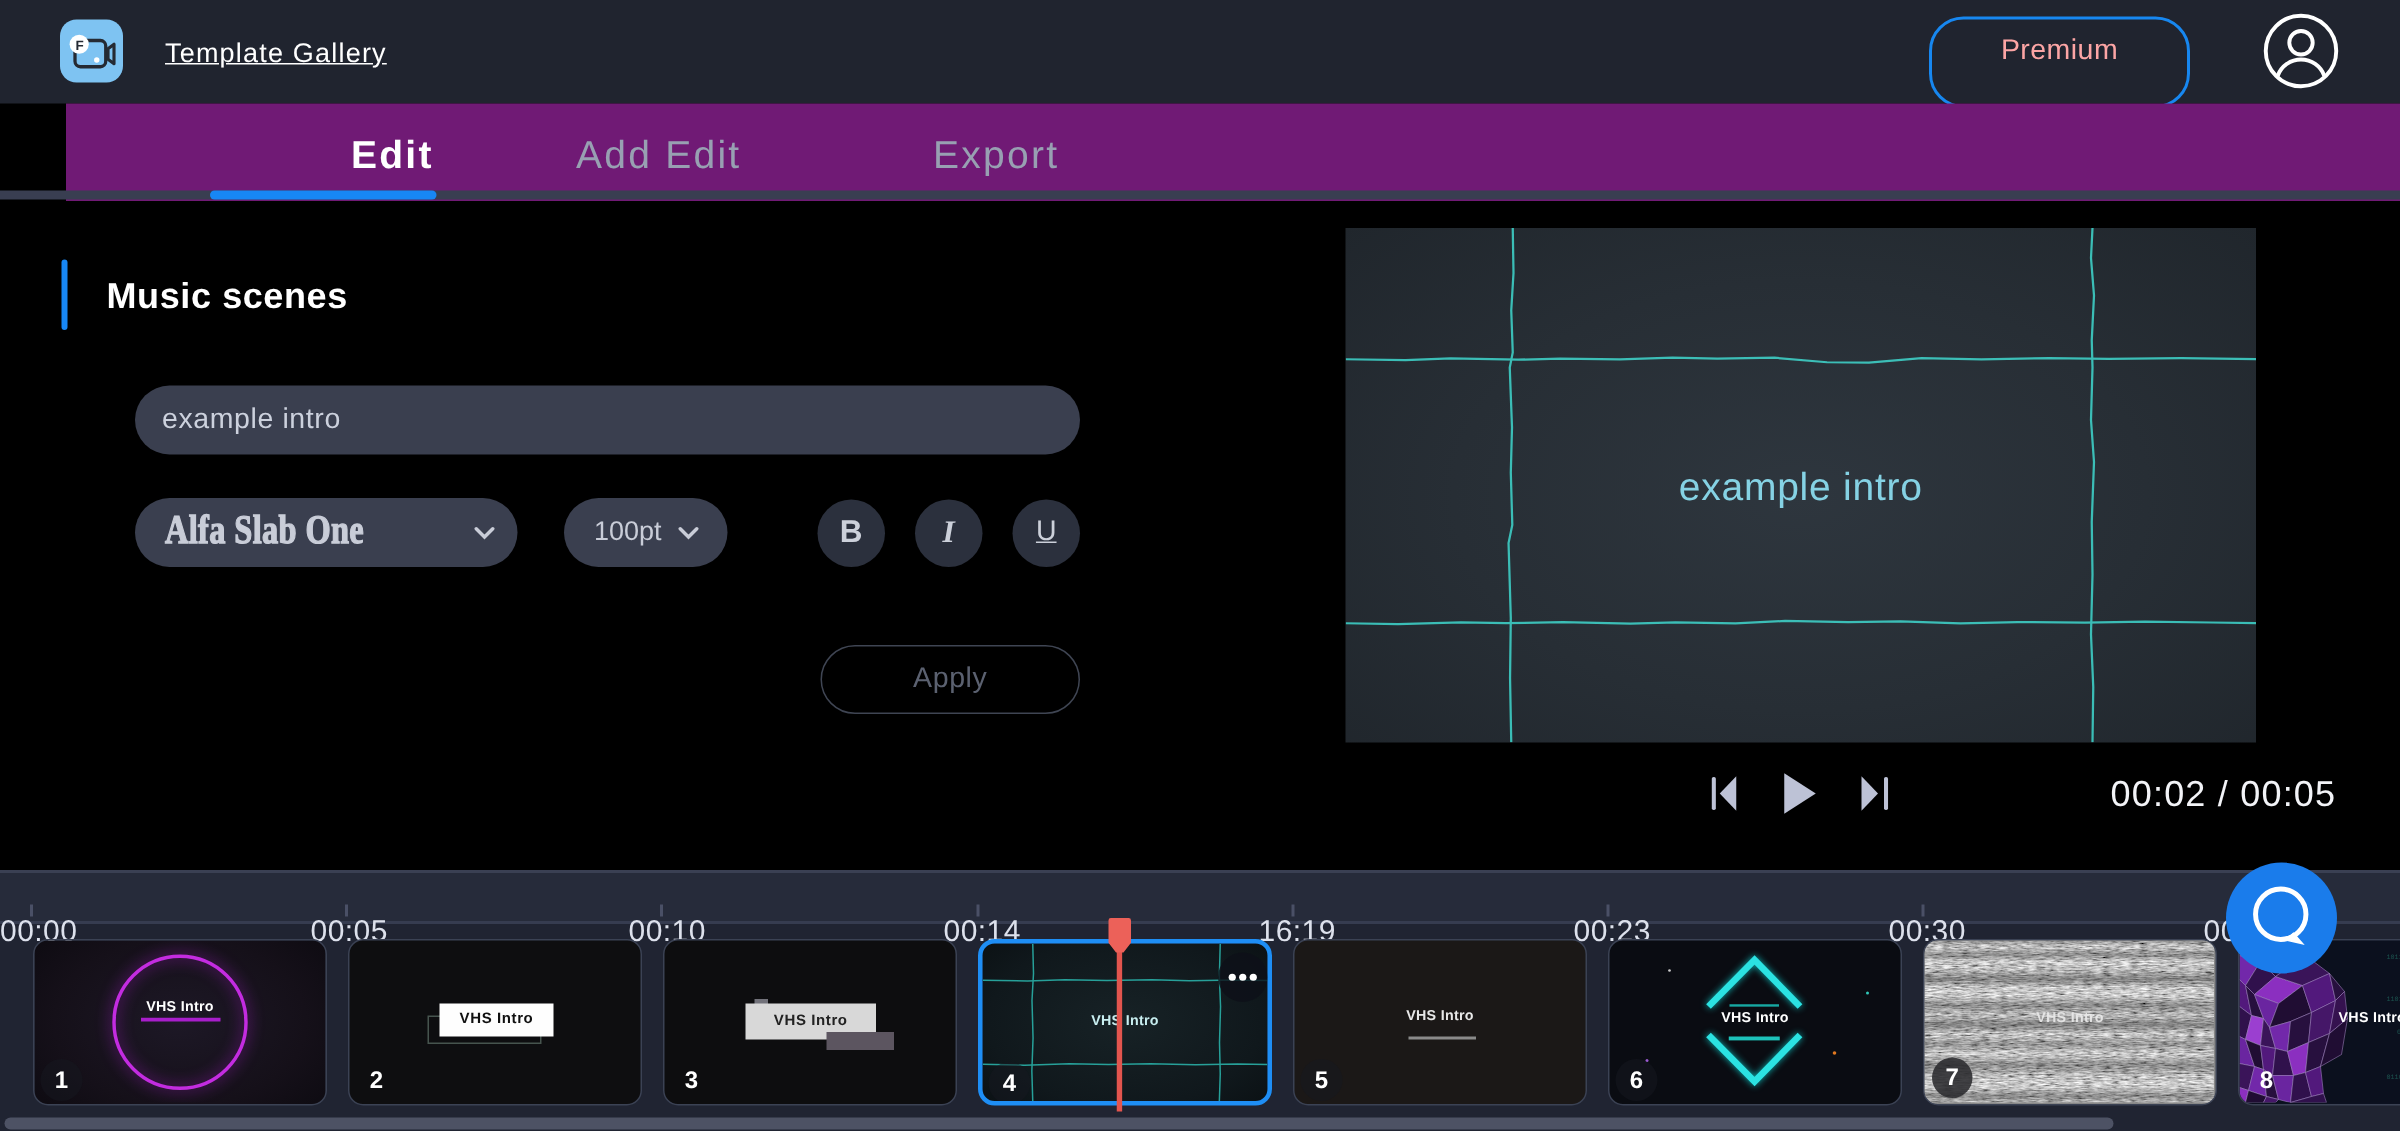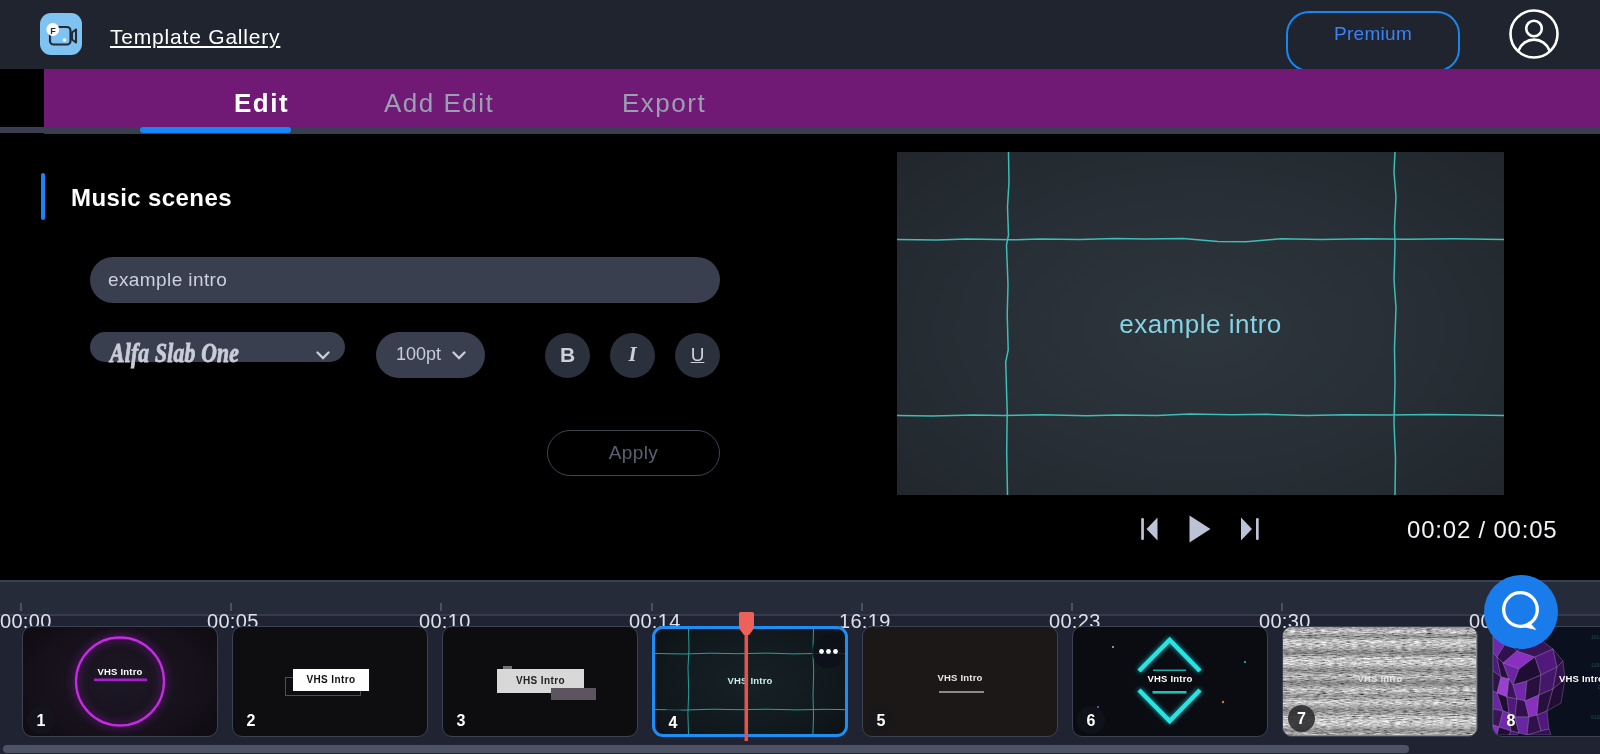--- a/index.html
+++ b/index.html
@@ -1,35 +1,35 @@
 <!DOCTYPE html>
 <html><head>
 <meta charset="utf-8">
 <style>
 * { margin:0; padding:0; box-sizing:border-box; }
 html,body { width:1600px; height:754px; overflow:hidden; background:#000; font-family:"Liberation Sans", sans-serif; }
 .abs { position:absolute; }
 
 #header { position:absolute; left:0; top:0; width:1600px; height:69px; background:#20242f; }
 #logo { position:absolute; left:40px; top:13px; width:42px; height:42px; border-radius:11px; background:#7ec3f2; }
-#tglink { position:absolute; left:110px; top:25px; font-size:21px; color:#fff; text-decoration:underline; letter-spacing:0.8px; }
-#premium { position:absolute; left:1286px; top:11px; width:174px; height:61px; border:2.5px solid #1787f0; border-radius:23px; color:#3b82f6; font-size:19px; text-align:center; line-height:41px; letter-spacing:0.3px; }
+#tglink { position:absolute; left:110px; top:25px; font-size:18px; color:#fff; text-decoration:underline; letter-spacing:0.8px; }
+#premium { position:absolute; left:1286px; top:11px; width:174px; height:61px; border:2.5px solid #1787f0; border-radius:23px; color:#fca5a5; font-size:19px; text-align:center; line-height:41px; letter-spacing:0.3px; }
 
 #tabs { position:absolute; left:0; top:69px; width:1600px; height:65px; background:#701a75;margin-left:44px; }
 .tab { position:absolute; top:19px; font-size:26px; color:#98a0b2; letter-spacing:1.5px; }
 #tab-edit { left:190px; color:#fff; font-weight:700; }
 #tab-music { left:340px; }
 #tab-export { left:578px; }
 #tabline { position:absolute; left:0; top:127px; width:1600px; height:6px; background:#393e51; }
 #tabline-blue { position:absolute; left:140px; top:127px; width:151px; height:6px; background:#1787f5; border-radius:3px; }
 
 #esbar { position:absolute; left:41px; top:173px; width:4px; height:47px; background:#1787f5; border-radius:2px; }
 #estitle { position:absolute; left:71px; top:184px; font-size:24px; font-weight:700; color:#fff; letter-spacing:0.4px; }
 #nameinput { position:absolute; left:90px; top:257px; width:630px; height:46px; background:#3a3f4f; border-radius:23px; color:#ccd1dd; font-size:19px; line-height:46px; padding-left:18px; letter-spacing:0.4px; }
-#fontdd { position:absolute; left:90px; top:332px; width:255px; height:30px; background:#3a3f4f; border-radius:23px;font-style:italic; }
+#fontdd { position:absolute; left:90px; top:332px; width:255px; height:46px; background:#3a3f4f; border-radius:23px; }
 #fontdd .lbl { position:absolute; left:20px; top:6px; font-family:"Liberation Serif", serif; font-weight:700; font-size:27px; color:#c9cdd8; letter-spacing:0.3px; -webkit-text-stroke:0.9px #c9cdd8; transform:scaleX(0.8); transform-origin:0 0; white-space:nowrap; }
 #sizedd { position:absolute; left:376px; top:332px; width:109px; height:46px; background:#3a3f4f; border-radius:23px; }
 #sizedd .lbl { position:absolute; left:20px; top:12px; font-size:18px; color:#c9cdd8;text-align:right; }
 .chev { position:absolute; width:14px; height:9px; }
 .circbtn { position:absolute; top:333px; width:45px; height:45px; border-radius:50%; background:#2b303d; color:#ccd0da; text-align:center; }
 #btn-b { left:545px; font-weight:700; font-size:21px; line-height:44px; }
 #btn-i { left:610px; font-family:"Liberation Serif", serif; font-style:italic; font-weight:700; font-size:21px; line-height:43px; }
 #btn-u { left:675px; font-size:19px; line-height:43px; }
 #btn-u span { text-decoration:underline; }
 #applybtn { position:absolute; left:547px; top:418px; width:173px; height:46px; border:1.5px solid #3f4553; border-radius:23px; color:#5b6170; font-size:19px; text-align:center; line-height:43px; letter-spacing:0.4px;margin-top:12px; }

